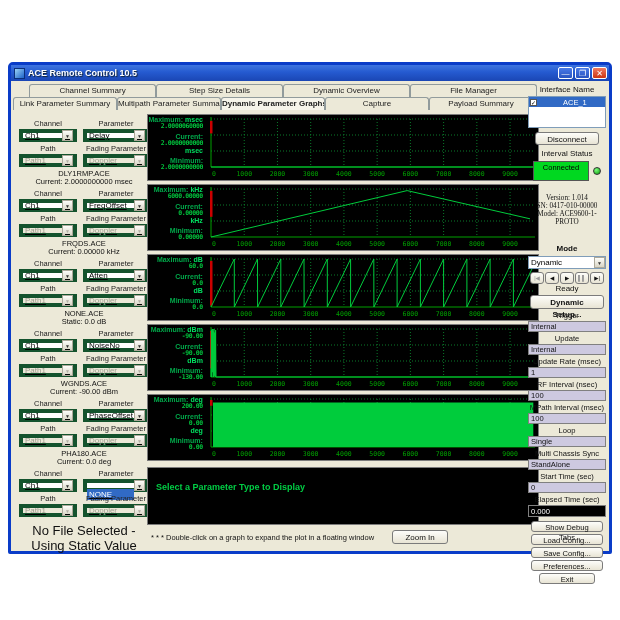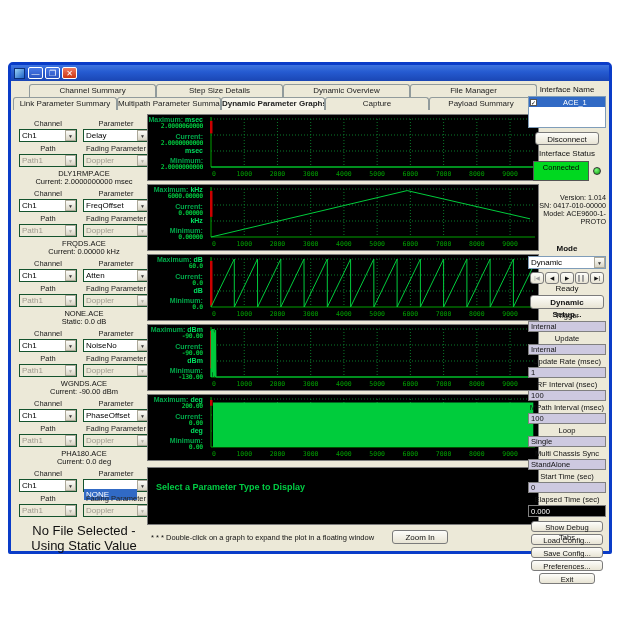--- a/index.html
+++ b/index.html
@@ -28,22 +28,22 @@
   .tabrow2 .tab{width:104px;}
   .tab.active{background:#f6f4ea;font-weight:bold;position:relative;z-index:2;}
   
   .main{position:absolute;left:2px;top:45px;width:524px;bottom:2px;}
   .left-col{position:absolute;left:6px;top:0;width:130px;bottom:0;}
   .pblock{position:absolute;left:0;width:130px;height:68px;}
   .pblock.b0{top:10px}.pblock.b1{top:80px}.pblock.b2{top:150px}.pblock.b3{top:220px}.pblock.b4{top:290px}.pblock.b5{top:360px}
   .prow{display:flex;justify-content:space-between;margin-bottom:1px;}
   .plabel{font-size:7.5px;color:#222;text-align:center;line-height:8px;}
   .plabel.c1{width:58px}.plabel.c2{width:66px}
-  .dd{height:13px;border:1px solid #14532d;background:#fff;display:flex;align-items:center;
-    box-sizing:border-box;font-size:8px;}
+  .dd{height:13px;border:4px solid #14532d;background:#fff;display:flex;align-items:center;
+    box-sizing:border-box;font-size:8px;text-decoration:underline;}
   .dd.c1{width:58px}.dd.c2{width:66px}
   .ddval{flex:1;padding-left:2px;white-space:nowrap;overflow:hidden;line-height:11px;}
   .ddval.sel{background:#316ac5;color:#fff;margin-top:17px;}
   .ddarrow{width:11px;height:11px;background:linear-gradient(#fdfdfa,#d8d4c4);border:1px solid #aca899;
     font-size:5px;line-height:10px;text-align:center;color:#333;box-sizing:border-box;}
   .dd.disabled{background:#ece9d8;}
   .dd.disabled .ddval{color:#9d9a8e;}
   .dd.disabled .ddarrow{color:#b0ada0;}
   .pfile{font-size:7.5px;text-align:center;margin-top:3px;line-height:8px;color:#111;}
   .pcur{font-size:7.5px;text-align:center;line-height:8px;color:#111;}
@@ -76,21 +76,21 @@
   .lbrow{display:flex;align-items:center;height:10px;background:#316ac5;color:#fff;font-size:7.5px;padding-left:1px;gap:24px;}
   .cbx{width:7px;height:7px;background:#fff;border:1px solid #555;font-size:6px;line-height:6px;
     text-align:center;color:#000;margin-right:2px;box-sizing:border-box;}
   .rbtn{display:block;height:13px;line-height:11px;margin:0 auto;}
   .disconnect{width:64px;margin-top:4px;}
   .statusrow{display:flex;align-items:center;justify-content:center;gap:4px;margin-top:3px;}
   .statusbox{width:56px;height:20px;background:#00d820;border:1px solid #555;font-size:7.5px;
     line-height:11px;text-align:center;color:#000;box-sizing:border-box;}
   .led{width:8px;height:8px;border-radius:50%;background:radial-gradient(circle at 35% 30%,#7dff7d,#089a08);
     border:1px solid #333;box-sizing:border-box;}
-  .vinfo{margin-top:13px;text-align:right;font-size:7.2px;line-height:8px;color:#111;}
+  .vinfo{margin-top:13px;text-align:center;font-size:7.2px;line-height:8px;color:#111;font-family:Liberation Serif, serif;}
   .modelabel{margin-top:19px;}
   .rdd{height:13px;margin-top:3px;border:1px solid #7f9db9;background:#fff;display:flex;align-items:center;box-sizing:border-box;}
   .transport{display:flex;justify-content:center;gap:1px;margin-top:3px;}
   .tbtn{width:14px;height:12px;font-size:5.5px;line-height:10px;padding:0;}
   .tbtn.off{color:#9b9b9b;}
   .ready{margin-top:1px;}
   .dynsetup{width:74px;height:14px;margin-top:2px;font-weight:bold;line-height:12px;}
   .pair-label{margin-top:3px;font-size:7.6px;}
   .rfield{height:11px;margin-top:1px;background:#cdc9e0;border:1px solid #808080;font-size:7.6px;
     line-height:10px;padding-left:2px;box-sizing:border-box;color:#111;}
@@ -100,20 +100,21 @@
   .stackbtn.exit{width:56px;}
 </style>
 </head>
 <body>
 
 <div class="page">
  <div class="window">
 
   <div class="titlebar">
     <div class="appicon"></div>
+    <div class="title">ACE Remote Control 10.5</div>
     <div class="winbtns">
       <div class="wbtn">—</div>
       <div class="wbtn">❐</div>
       <div class="wbtn close">✕</div>
     </div>
   </div>
 
   <div class="tabstrip">
     <div class="tabrow tabrow1">
       <div class="tab">Channel Summary</div>
@@ -593,21 +594,21 @@
 
   <div class="right-col">
     <div class="rlabel" style="margin-top:3px">Interface Name</div>
     <div class="listbox">
       <div class="lbrow">
         <span class="cbx">✓</span>
         <span>ACE_1</span>
       </div>
     </div>
     <button class="btn rbtn disconnect">Disconnect</button>
-    <div class="rlabel" style="margin-top:5px">Interface Status</div>
+    <div class="rlabel" style="margin-top:5px">Interval Status</div>
     <div class="statusrow">
       <div class="statusbox">Connected</div>
       <div class="led"></div>
     </div>
     <div class="vinfo">
       <div>Version: 1.014</div>
       <div>SN: 0417-010-00000</div>
       <div>Model: ACE9600-1-PROTO</div>
     </div>
     <div class="rlabel bold modelabel">Mode</div>

